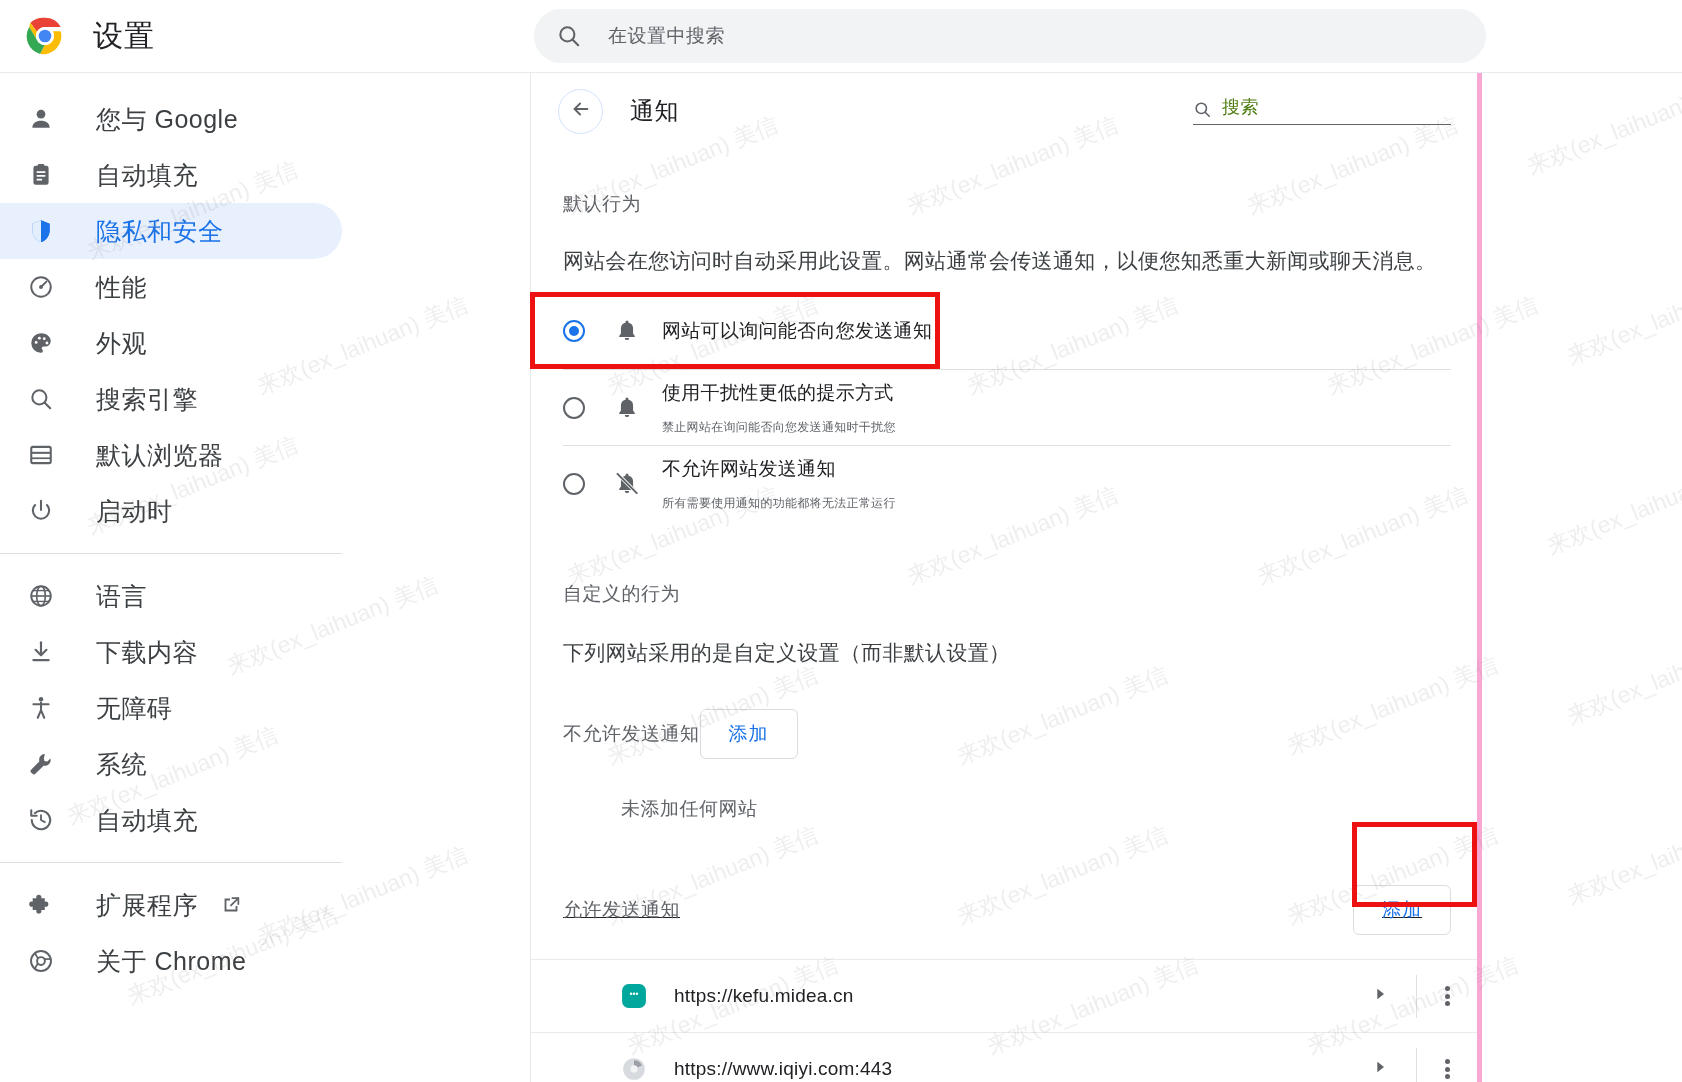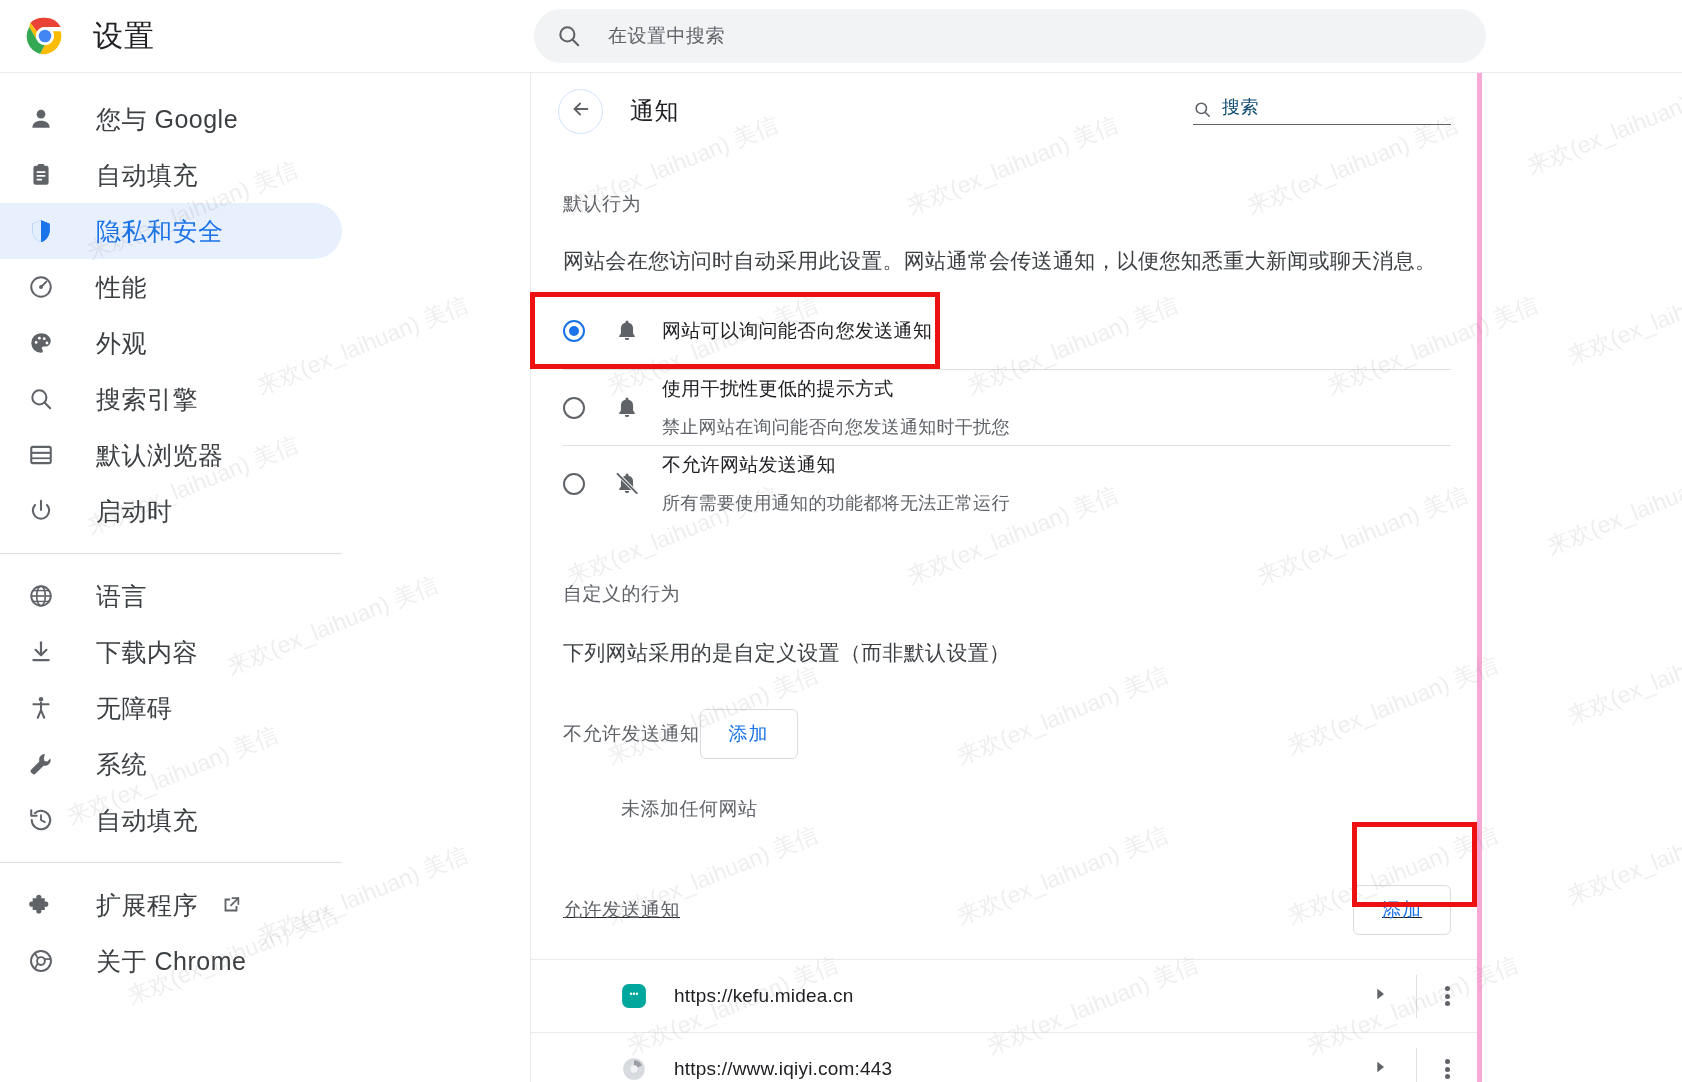--- a/index.html
+++ b/index.html
@@ -65,42 +65,42 @@
     width:45px; height:45px; border-radius:50%; border:1px solid #d2e3fc;
     display:flex; align-items:center; justify-content:center; cursor:pointer;
     background:#fff; flex:0 0 auto;
   }
   .page-title{ margin-left:27px; font-size:24px; color:#202124; letter-spacing:.5px;}
   .head-search{
     position:absolute; right:26px; top:22px; display:flex; align-items:flex-end;
     width:258px; border-bottom:1px solid #5f6368; padding-bottom:5px;
   }
   .head-search .s-ico{ width:19px; height:19px; margin-right:10px; flex:0 0 auto;}
-  .head-search .s-lbl{ font-size:18px; color:#0c4a6e; letter-spacing:.5px;}
+  .head-search .s-lbl{ font-size:18px; color:#4d7c0f; letter-spacing:.5px;}
 
   .sec-title{ font-size:19px; color:#5f6368; letter-spacing:.5px; }
   .sec-desc{ font-size:21px; color:#3c4043; letter-spacing:.3px;}
 
   .radio-row{
     display:flex; align-items:center; min-height:76px; position:relative;
   }
   .radio-row.border-top{ border-top:1px solid #e0e0e0; }
   .radio{
     width:22px; height:22px; border-radius:50%; border:2px solid #5f6368;
     flex:0 0 auto; position:relative; background:#fff;
   }
   .radio.on{ border-color:#1a73e8; }
   .radio.on:after{
     content:""; position:absolute; left:4px; top:4px; width:10px; height:10px;
     border-radius:50%; background:#1a73e8;
   }
   .radio-ico{ width:26px; height:26px; margin-left:29px; flex:0 0 auto; display:flex; align-items:center; justify-content:center;}
   .radio-txt{ margin-left:22px; }
   .radio-t1{ font-size:19px; color:#202124; letter-spacing:.3px; line-height:1.45;}
-  .radio-t2{ font-size:18px; color:#5f6368; letter-spacing:.3px; line-height:1.45; margin-top:12px;}
+  .radio-t2{ font-size:12px; color:#5f6368; letter-spacing:.3px; line-height:1.45; margin-top:12px;}
 
   .add-btn{
     border:1px solid #dadce0; background:#fff; border-radius:6px;
     color:#1a73e8; font-size:19px; letter-spacing:1px;
     padding:11px 28px; cursor:pointer;
     font-family:"Liberation Sans","DejaVu Sans",sans-serif;
   }
 
   .list-row{
     display:flex; align-items:center; height:73px; border-top:1px solid #e8eaed;

